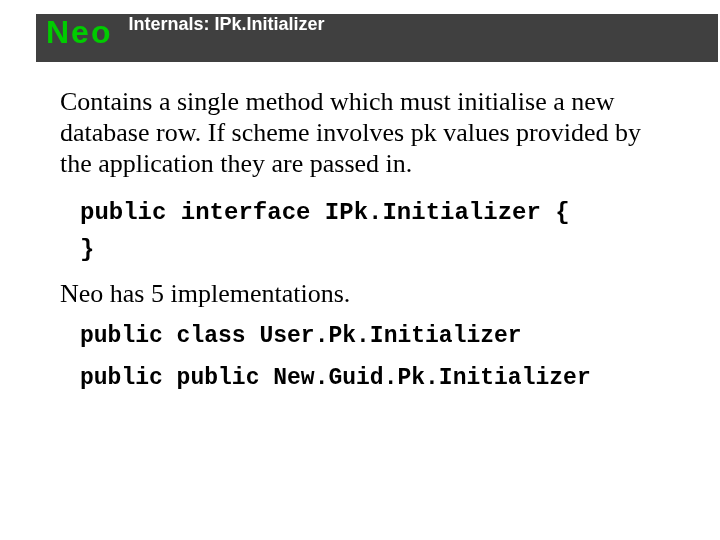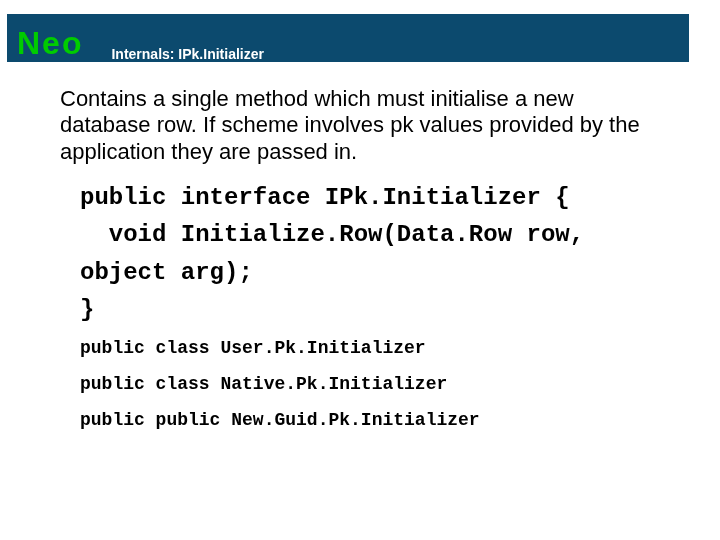--- a/index.html
+++ b/index.html
@@ -12,68 +12,67 @@
     overflow: hidden;
   }
   .slide {
     position: relative;
     width: 720px;
     height: 540px;
     box-sizing: border-box;
   }
   .title-bar {
     position: absolute;
-    left: 7px;
+    left: 36px;
     top: 14px;
     width: 682px;
     height: 48px;
-    background: #0c4a6e;
+    background: #404040;
     display: flex;
-    align-items: flex-end;
+    align-items: flex-start;
   }
   .logo {
     color: #00cc00;
     font-weight: 900;
     font-size: 32px;
     letter-spacing: 2px;
     padding: 0 16px 0 10px;
     font-family: Verdana, Geneva, sans-serif;
   }
   .title {
     color: #fff;
     font-weight: 700;
-    font-size: 14px;
+    font-size: 18px;
     font-family: Verdana, Geneva, sans-serif;
-    margin-left: 12px;
   }
   .body {
     position: absolute;
     left: 60px;
     top: 86px;
     width: 610px;
   }
   .para {
-    font-size: 22px;
+    font-size: 26px;
     line-height: 1.2;
     color: #000;
     margin: 0 0 14px 0;
-    font-family: Liberation Sans, sans-serif;
+    font-family: Liberation Serif, serif;
   }
   .code-block {
     margin: 0 0 10px 20px;
     font-family: "Courier New", Courier, monospace;
     font-size: 24px;
     font-weight: 700;
     color: #000;
     line-height: 1.55;
   }
   .impl-list {
     margin: 6px 0 0 20px;
     font-family: "Courier New", Courier, monospace;
-    font-size: 18px;
+    font-size: 23px;
     font-weight: 700;
     color: #000;
   }
   .impl-item {
     margin: 0 0 16px 0;
   }
 </style>
 </head>
 <body>
 
@@ -83,25 +82,24 @@
     <span class="logo">Neo</span>
     <span class="title">Internals: IPk.Initializer</span>
   </div>
 
   <div class="body">
 
     <p class="para">Contains a single method which must initialise a new database row. If scheme involves pk values provided by the application they are passed in.</p>
 
     <div class="code-block">
       <div>public interface IPk.Initializer {</div>
-      <div>&nbsp;&nbsp;void Initialize.Row(Data.Row row, object arg);</div>
       <div>}</div>
     </div>
 
+    <p class="para">Neo has 5 implementations.</p>
 
     <div class="impl-list">
       <div class="impl-item">public class User.Pk.Initializer</div>
-      <div class="impl-item">public class Native.Pk.Initializer</div>
       <div class="impl-item">public public New.Guid.Pk.Initializer</div>
     </div>
 
   </div>
 </div>
 
 </body></html>

